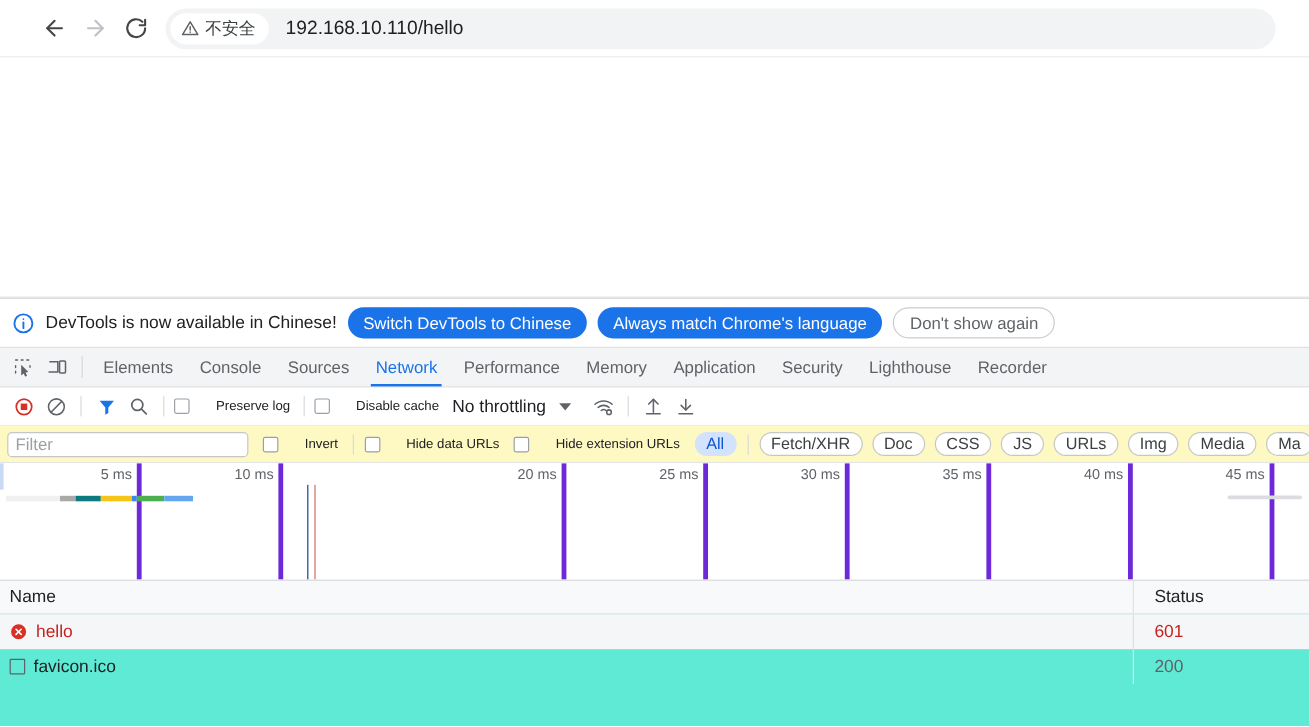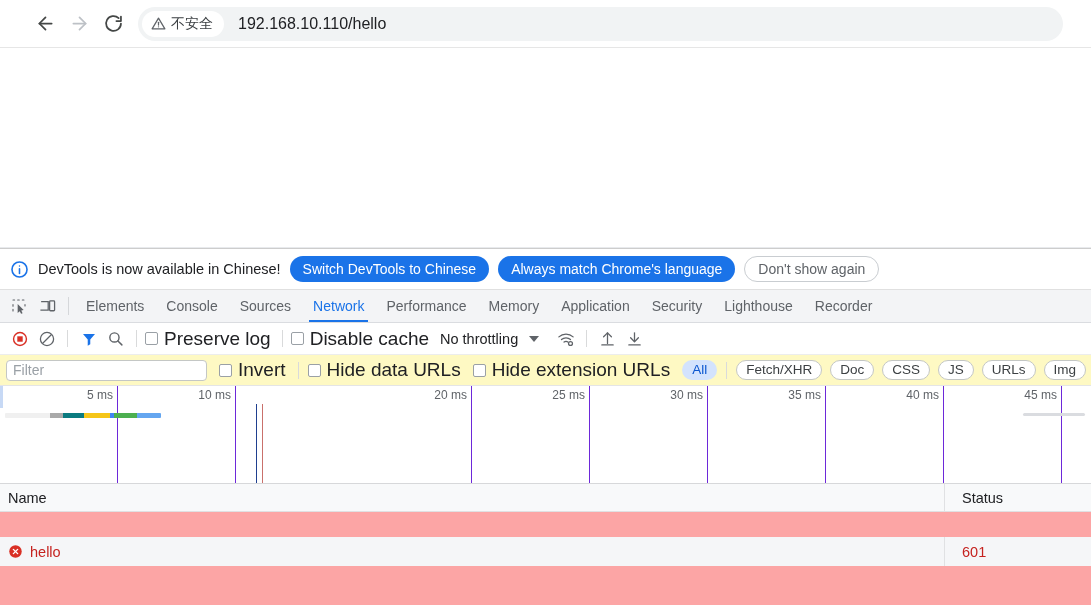--- a/index.html
+++ b/index.html
@@ -189,22 +189,22 @@
   .vsep {
     width: 1px;
     height: 17px;
     background: #d9dadb;
     margin: 0 6px;
     flex: none;
   }
   .cb-label {
     display: flex;
     align-items: center;
-    gap: 6px;
-    font-size: 19px;
+    gap: 22px;
+    font-size: 11px;
     color: #202124;
     white-space: nowrap;
     cursor: pointer;
     padding-right: 3px;
     text-align: center;
   }
   .cbox {
     width: 13px; height: 13px;
     border: 1px solid #9aa0a6;
     border-radius: 2px;
@@ -279,21 +279,21 @@
     height: 98px;
     position: relative;
     background: #ffffff;
     border-bottom: 1px solid #d7d8da;
     flex: none;
     overflow: hidden;
   }
   .ov-tick {
     position: absolute;
     top: 0; bottom: 0;
-    border-right: 1px solid #6d28d9;
+    border-right: 4px solid #6d28d9;
     text-decoration: underline;
   }
   .ov-tick span {
     position: absolute;
     top: 2px; right: 4px;
     font-size: 12px;
     color: #5f6368;
     white-space: nowrap;
   }
   .wf-bar {
@@ -322,23 +322,22 @@
     left: 0; top: 0;
     width: 3px; height: 22px;
     background: #c7d9f5;
   }
 
   
   .req-table {
     flex: 1;
     display: flex;
     flex-direction: column;
-    background: #fca5a5;
+    background: #5eead4;
     overflow: hidden;
-    gap: 25px;
   }
   .req-head {
     height: 28px;
     display: flex;
     align-items: center;
     background: #f8f9fa;
     border-bottom: 1px solid #e0e1e3;
     flex: none;
   }
   .col-name {
@@ -643,15 +642,22 @@
         <svg class="ico" width="15" height="15" viewBox="0 0 24 24">
           <circle cx="12" cy="12" r="10" fill="#d93025"></circle>
           <line x1="8.6" y1="8.6" x2="15.4" y2="15.4" stroke="#fff" stroke-width="2.2" stroke-linecap="round"></line>
           <line x1="15.4" y1="8.6" x2="8.6" y2="15.4" stroke="#fff" stroke-width="2.2" stroke-linecap="round"></line>
         </svg>
         <span class="nm">hello</span>
       </div>
       <div class="rc-status error">601</div>
     </div>
 
+    <div class="req-row">
+      <div class="rc-name">
+        <span class="doc-ico"></span>
+        <span class="nm">favicon.ico</span>
+      </div>
+      <div class="rc-status">200</div>
+    </div>
   </div>
 
 </div>
 
 </body></html>

